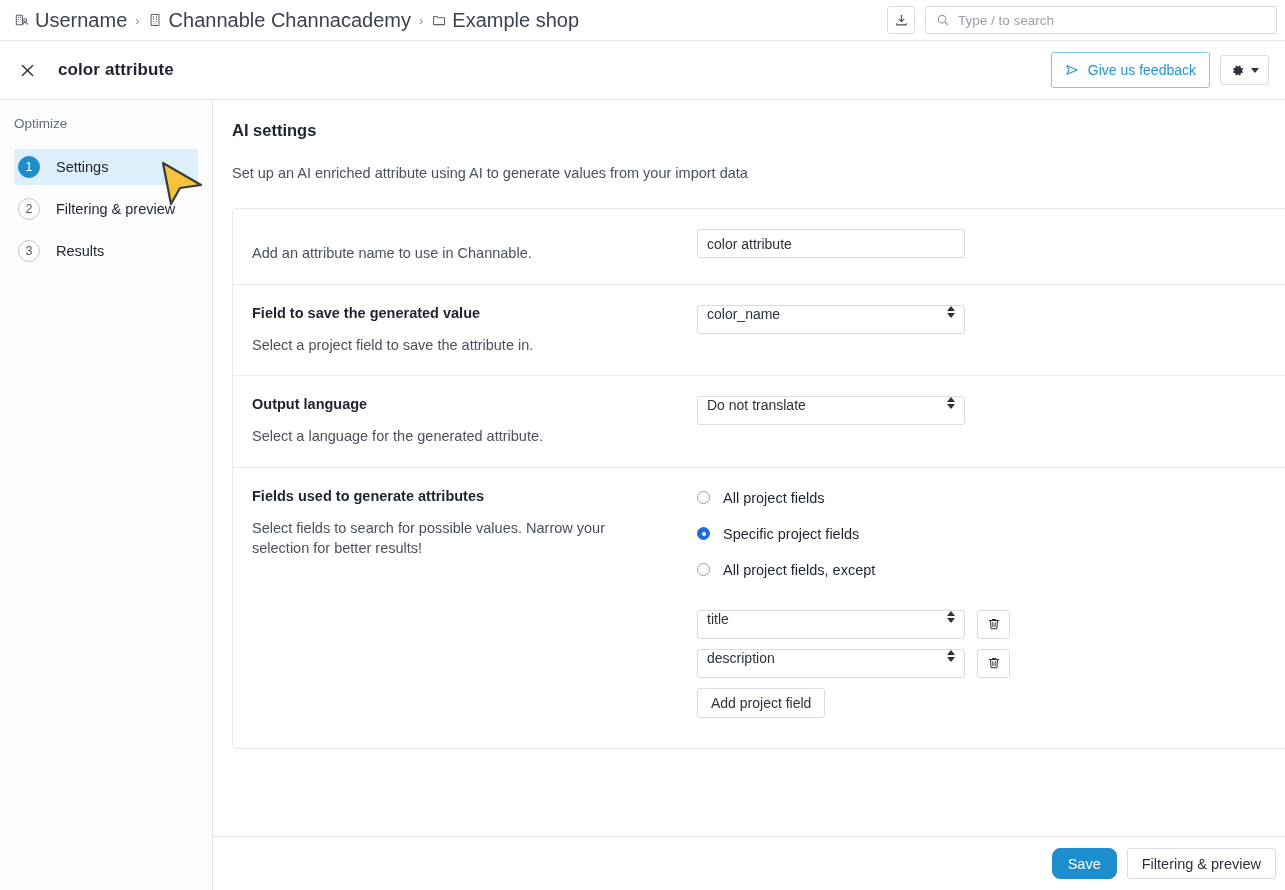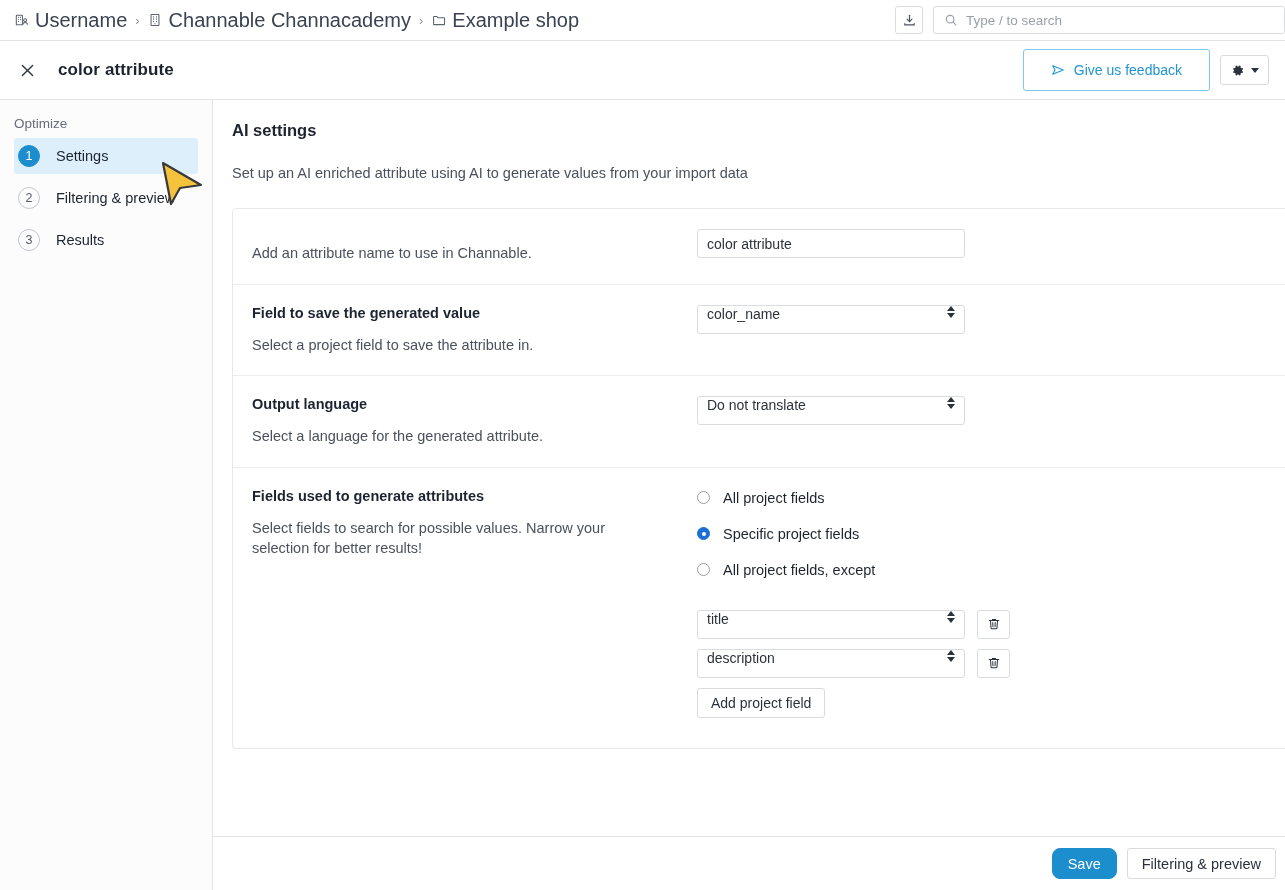--- a/index.html
+++ b/index.html
@@ -18,21 +18,21 @@
     border-bottom: 1px solid #e3e5e8; background: #fff;
     display: flex; align-items: center; justify-content: space-between;
   }
   .breadcrumb { display: flex; align-items: center; padding-left: 14px; gap: 7px; }
   .crumb { display: flex; align-items: center; gap: 6px; font-size: 20px; color: #3b4252; }
   .crumb .label { color: #3b4252; }
   .sep { color: #8b929e; font-size: 13px; line-height: 1; padding: 0 1px; }
   .ic { display: inline-flex; width: 15px; height: 15px; align-items: center; justify-content: center; color: #5c6470; }
   .ic svg { display: block; }
 
-  .topright { display: flex; align-items: center; gap: 10px; padding-right: 0; }
+  .topright { display: flex; align-items: center; gap: 10px; padding-right: 8px; }
   .iconbtn {
     width: 28px; height: 28px; border: 1px solid #d8dbdf; border-radius: 3px;
     background: #fff; display: flex; align-items: center; justify-content: center;
     color: #4a515c;
   }
   .searchbox {
     width: 352px; height: 28px; border: 1px solid #d8dbdf; border-radius: 3px;
     background: #fff; display: flex; align-items: center; gap: 8px; padding: 0 9px;
   }
   .searchbox .ph { font-size: 13.5px; color: #9aa0aa; }
@@ -41,37 +41,37 @@
   .header {
     position: absolute; top: 41px; left: 0; width: 1285px; height: 59px;
     border-bottom: 1px solid #e3e5e8; background: #fff;
     display: flex; align-items: center; justify-content: space-between;
   }
   .header-left { display: flex; align-items: center; gap: 21px; padding-left: 17px; }
   .closex { width: 20px; height: 20px; display: flex; align-items: center; justify-content: center; color: #30363f; }
   .page-title { font-size: 17px; font-weight: bold; color: #1d2430; letter-spacing: .1px; }
   .header-right { display: flex; align-items: center; gap: 10px; padding-right: 16px; }
   .feedback-btn {
-    height: 42px; border: 1px solid #7ec8ea; border-radius: 3px; background: #fff;
+    height: 36px; border: 1px solid #7ec8ea; border-radius: 3px; background: #fff;
     color: #2196d3; font-size: 14px; display: flex; align-items: center; gap: 8px;
-    padding: 0 27px;
+    padding: 0 13px;
   }
   .gear-btn {
     height: 30px; min-width: 38px; border: 1px solid #d8dbdf; border-radius: 3px; background: #fff;
     display: flex; align-items: center; justify-content: center; gap: 6px; padding: 0 9px; color: #2c323b;
   }
   .caret { width: 0; height: 0; border-left: 4.5px solid transparent; border-right: 4.5px solid transparent;
            border-top: 5px solid #2c323b; }
 
   
   .sidebar {
     position: absolute; top: 100px; left: 0; width: 213px; height: 790px;
     background: #fcfcfd; border-right: 1px solid #e3e5e8; padding-top: 16px;
   }
-  .side-head { font-size: 13.5px; color: #666d79; padding: 0 0 7px 14px; }
+  .side-head { font-size: 13.5px; color: #666d79; padding: 0 0 18px 14px; }
   .side-item {
     display: flex; align-items: center; gap: 16px; height: 36px;
     margin: 0 14px 6px 14px; padding-left: 4px; border-radius: 3px;
     font-size: 14.5px; color: #1d2430;
   }
   .side-item.active { background: #dceffa; }
   .badge {
     width: 22px; height: 22px; border-radius: 50%; border: 1px solid #c3c8d0;
     display: flex; align-items: center; justify-content: center;
     font-size: 12.5px; color: #555c66; background: transparent;

